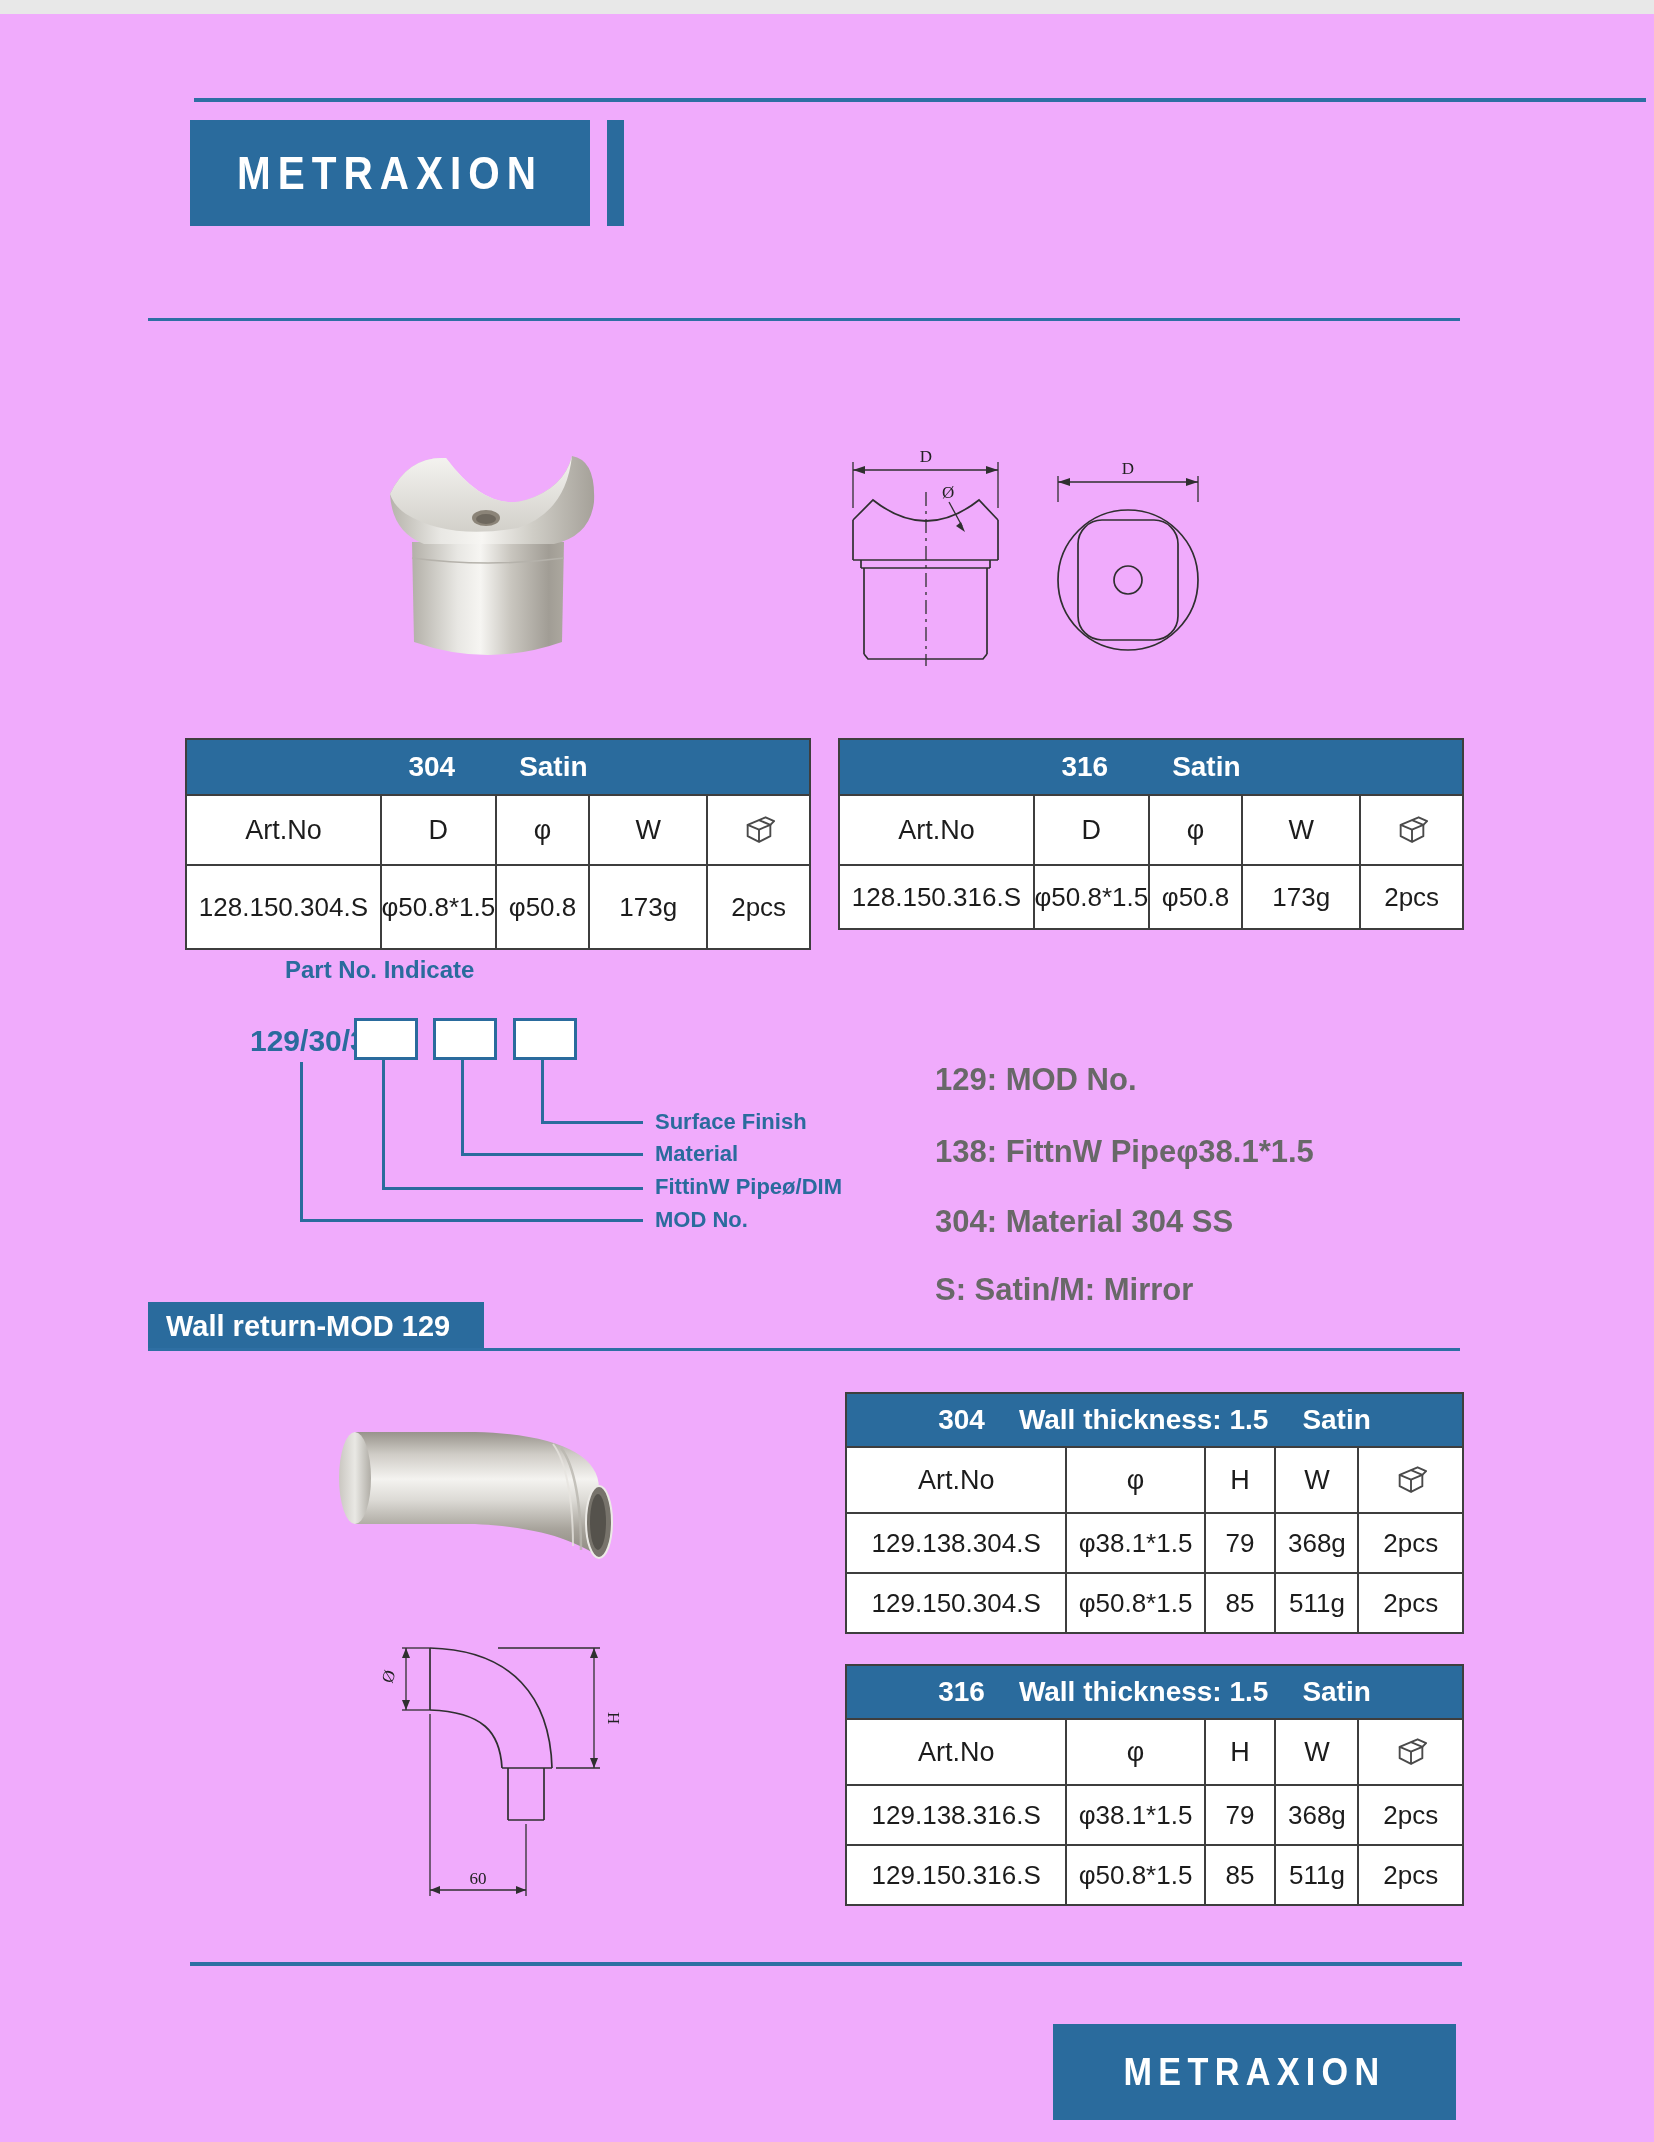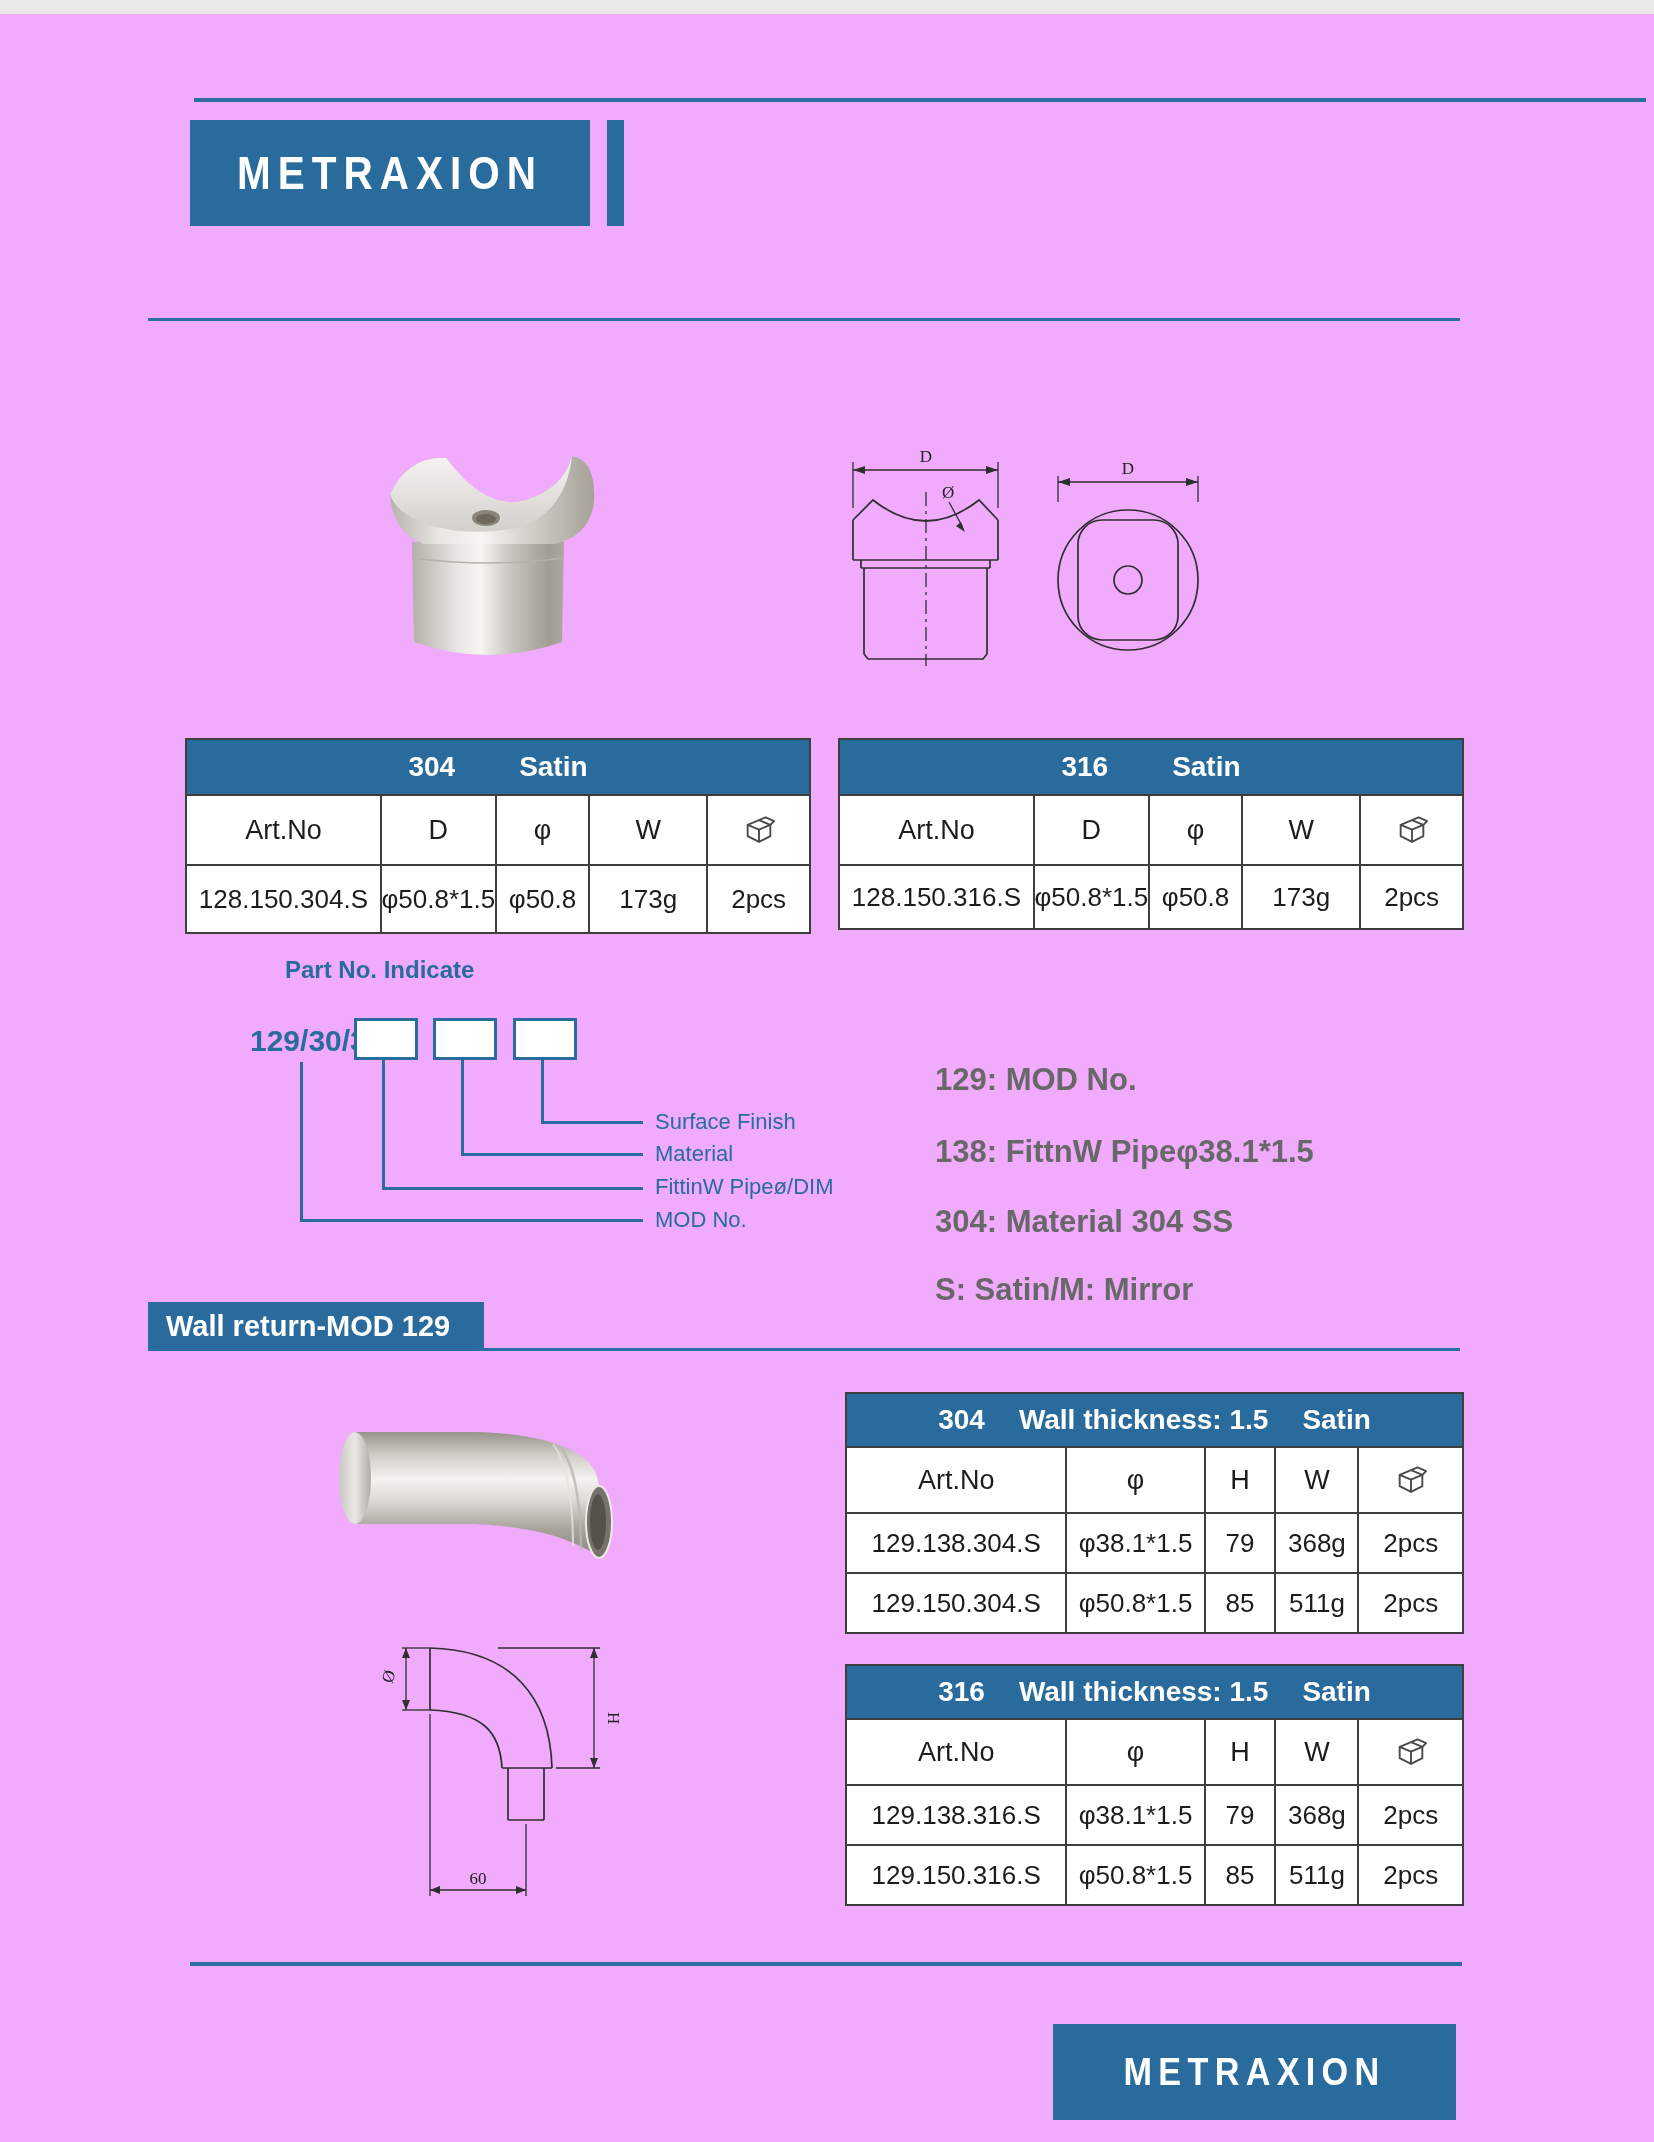--- a/index.html
+++ b/index.html
@@ -39,21 +39,21 @@
     display:flex;align-items:center;justify-content:center;font-size:26px;white-space:nowrap;}
   .t-cell:first-child{border-left:none;}
   .t-cell.th{font-size:27px;}
   
   .pn-title{position:absolute;color:var(--blue);font-weight:700;font-size:24px;}
   .eg-title{position:absolute;color:var(--blue);font-weight:700;font-size:40px;}
   .eg-line{position:absolute;color:var(--gray);font-weight:700;font-size:31px;white-space:nowrap;}
   .pn-prefix{position:absolute;color:var(--blue);font-size:30px;font-weight:600;white-space:nowrap;}
   .pn-box{position:absolute;width:58px;height:36px;border:3px solid var(--blue);background:#fff;}
   .pn-line{position:absolute;background:var(--blue);}
-  .pn-callout{position:absolute;color:var(--blue);font-size:22px;font-weight:400;white-space:nowrap;}
+  .pn-callout{position:absolute;color:var(--blue);font-size:22px;font-weight:700;white-space:nowrap;}
   
   .draw svg{display:block;}
   .dr-stroke{stroke:#2f2f2f;stroke-width:1.7;fill:none;}
   .dr-thin{stroke:#2f2f2f;stroke-width:1.3;fill:none;}
   .dr-fill{fill:#2f2f2f;stroke:none;}
   .dr-text{font-family:"Liberation Serif",serif;font-size:17px;fill:#222;}
   
   .footer-box{position:absolute;left:1053px;top:2010px;width:403px;height:96px;background:var(--blue);
     display:flex;align-items:center;justify-content:center;}
   .footer-text{color:#fff;font-weight:800;font-size:38px;letter-spacing:7px;transform:scaleX(.9);white-space:nowrap;}
@@ -158,21 +158,21 @@
         <svg class="pkg-icon" viewBox="0 0 36 30">
           <g fill="none" stroke="#4a4a4a" stroke-width="2" stroke-linejoin="round">
             <path d="M6,9 L18,14 L30,9 L18,4 Z"></path>
             <path d="M6,9 L6,21 L18,27 L18,14"></path>
             <path d="M30,9 L30,21 L18,27"></path>
             <path d="M18,4 L25,1 L34,5 L30,9"></path>
           </g>
         </svg>
       </div>
     </div>
-    <div class="t-row cols-a" style="height:68px;">
+    <div class="t-row cols-a" style="height:84px;">
       <div class="t-cell">128.150.304.S</div>
       <div class="t-cell">φ50.8*1.5</div>
       <div class="t-cell">φ50.8</div>
       <div class="t-cell">173g</div>
       <div class="t-cell">2pcs</div>
     </div>
   </div>
 
   <div class="spec-table" style="left:838px;top:724px;width:622px;">
     <div class="t-band" style="height:54px;">

